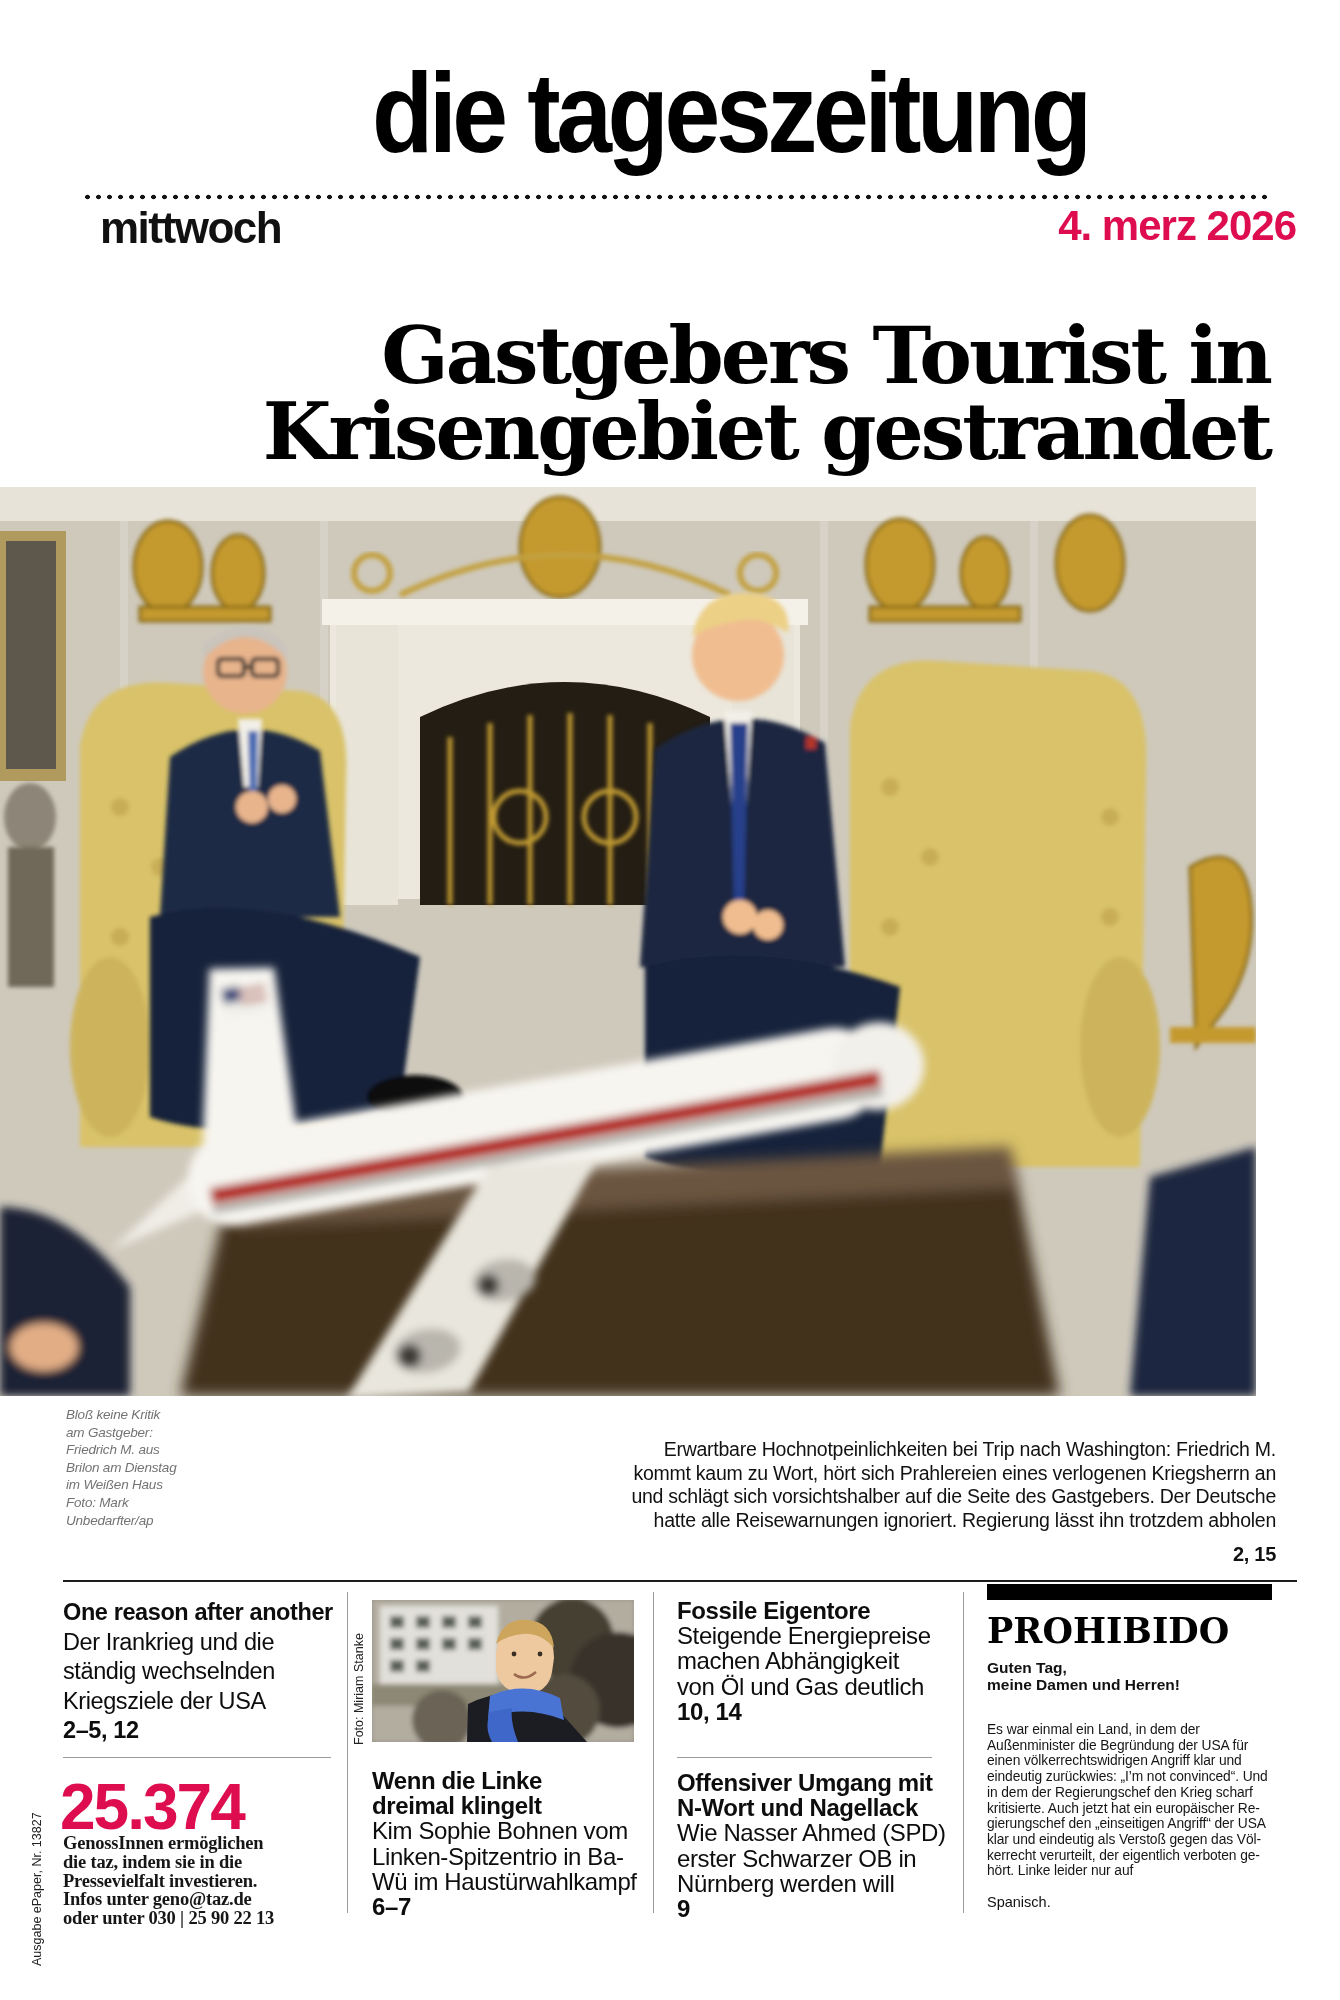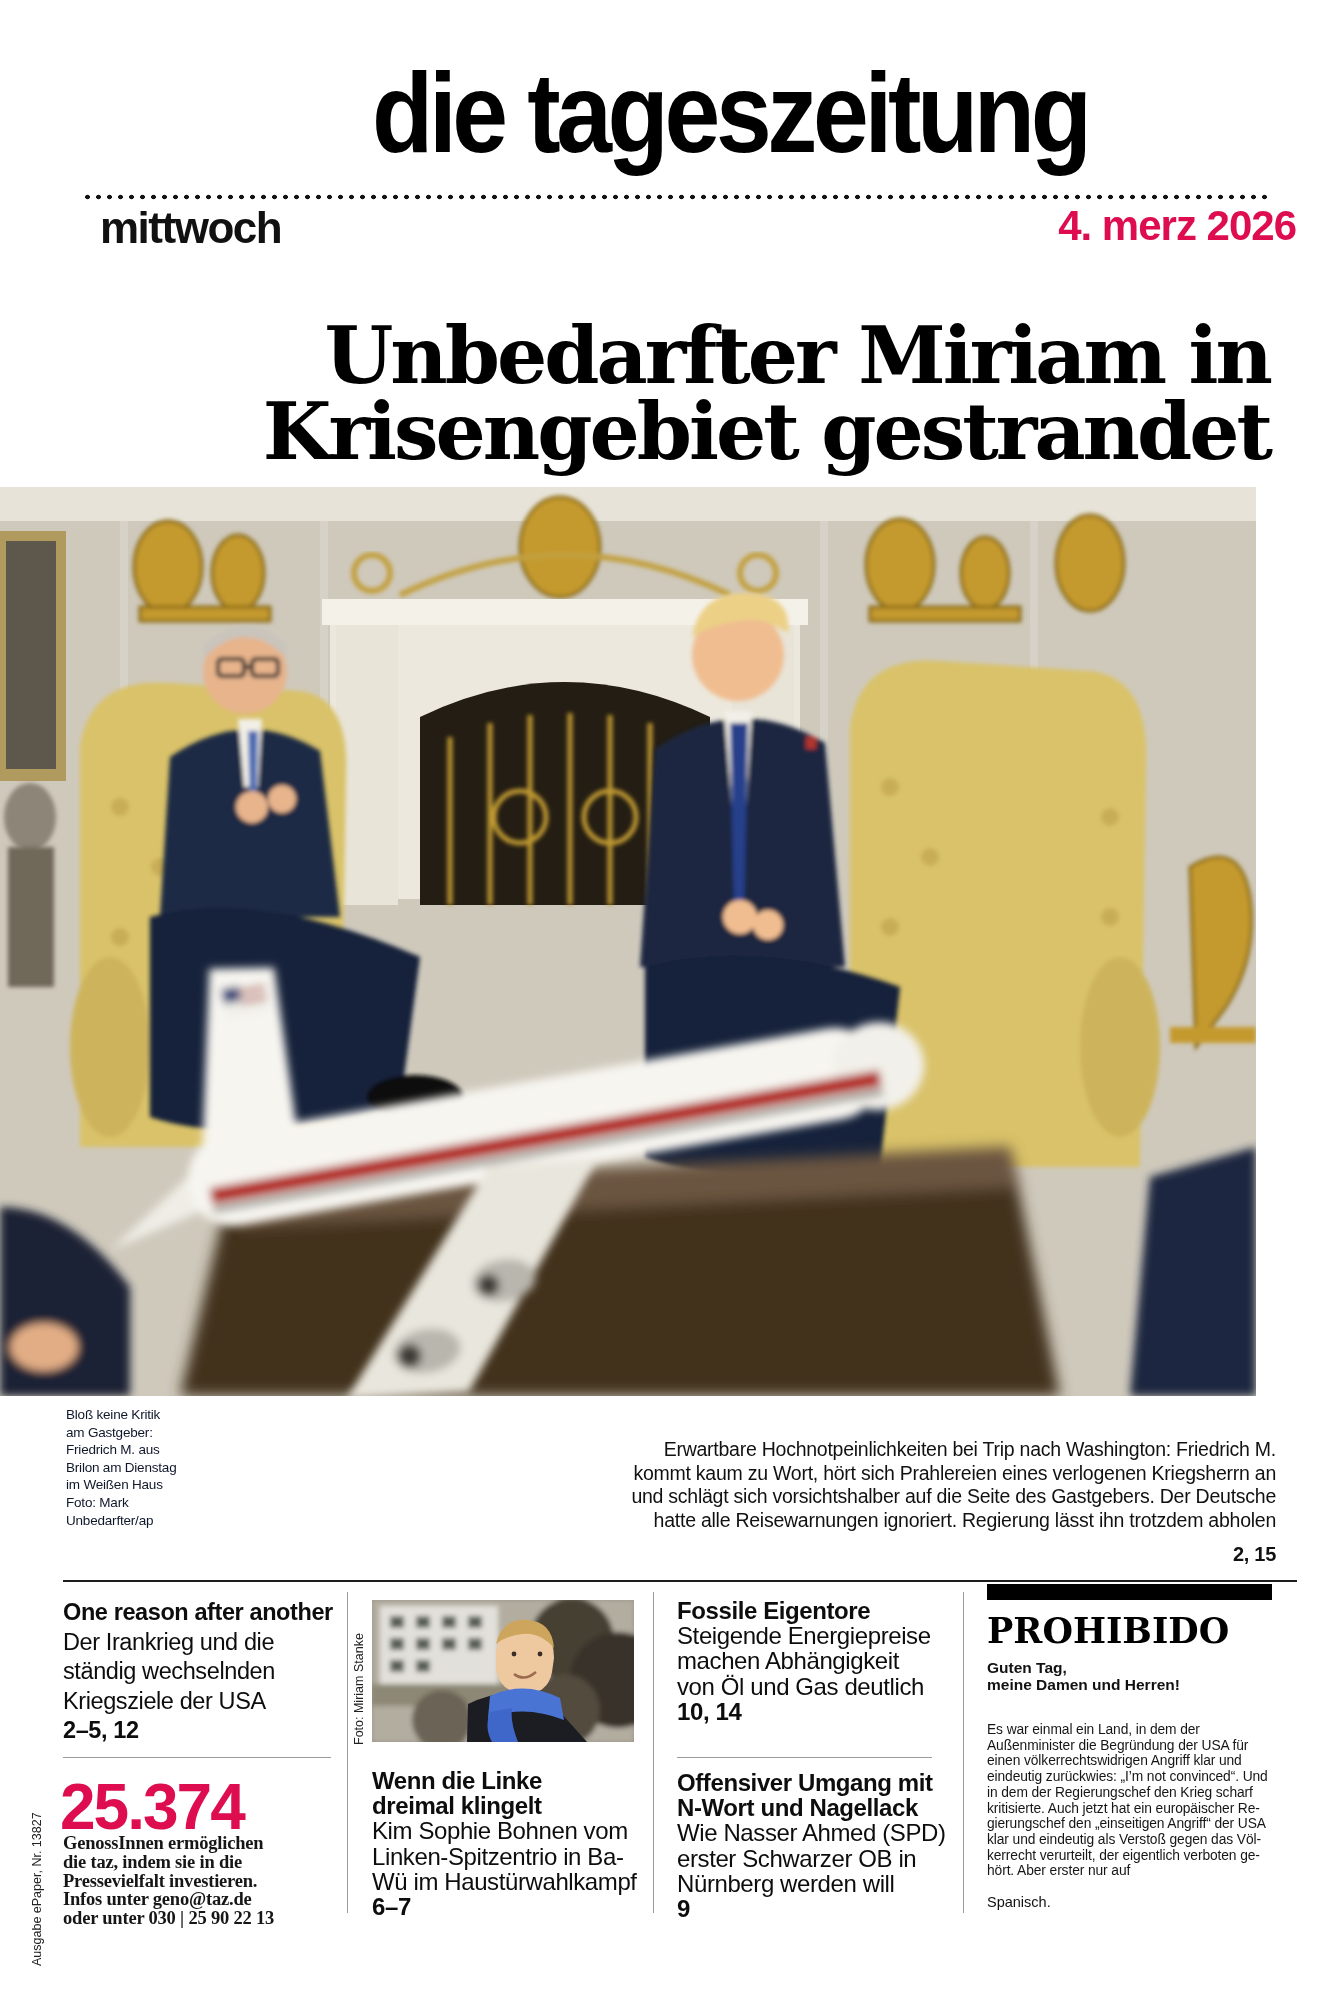--- a/index.html
+++ b/index.html
@@ -25,21 +25,21 @@
   .headline{left:40px;right:70px;top:318px;text-align:right;
             font-family:"DejaVu Serif",serif;font-weight:700;color:#000;
             font-size:79px;line-height:76px;letter-spacing:-3px;}
 
   
   .lead-photo{left:0;top:487px;width:1256px;height:909px;overflow:hidden;background:#cdc7ba;}
   .lead-photo svg{display:block;width:100%;height:100%;}
 
   
   .cap-side{left:66px;top:1406px;width:150px;font-size:13.5px;line-height:17.6px;
-            font-weight:500;letter-spacing:-.2px;color:#0f172a;}
+            font-weight:500;letter-spacing:-.2px;color:#737373;font-style:italic;}
   .cap-main{left:500px;right:64px;top:1402px;text-align:right;
             font-size:19.5px;line-height:23.7px;letter-spacing:-.25px;color:#111;margin-top:36px;}
   .cap-ref{left:500px;right:64px;top:1499px;text-align:right;
            font-size:20px;font-weight:700;letter-spacing:-.3px;color:#111;margin-top:44px;}
   .nowrap{white-space:nowrap;}
 
   
   .rule-top{left:63px;right:43px;top:1580px;height:2px;background:#1d1d1d;}
   .vdiv{width:1px;background:#9b9b9b;top:1592px;height:321px;}
   .vdiv.d1{left:347px;} .vdiv.d2{left:653px;} .vdiv.d3{left:963px;}
@@ -77,21 +77,21 @@
 <body>
 
 <div class="page">
 
   <div class="abs paper-name">die tageszeitung</div>
   <div class="abs dotline"></div>
   <div class="abs weekday">mittwoch</div>
   <div class="abs issue-date">4. merz 2026</div>
 
   <div class="abs headline">
-    <div class="nowrap">Unbedarfter Miriam in</div>
+    <div class="nowrap">Gastgebers Tourist in</div>
     <div class="nowrap">Krisengebiet gestrandet</div>
   </div>
 
   <div class="abs lead-photo">
     <svg viewBox="0 0 1256 909" preserveAspectRatio="none">
       <defs>
         <filter id="blur7">
             <feGaussianBlur stdDeviation="7"></feGaussianBlur>
           </filter>
         <filter id="blur4">
@@ -344,17 +344,17 @@
   <div class="abs col4-body">
     <div class="nowrap">Es war einmal ein Land, in dem der</div>
     <div class="nowrap">Außenminister die Begründung der USA für</div>
     <div class="nowrap">einen völkerrechtswidrigen Angriff klar und</div>
     <div class="nowrap">eindeutig zurückwies: „I’m not convinced“. Und</div>
     <div class="nowrap">in dem der Regierungschef den Krieg scharf</div>
     <div class="nowrap">kritisierte. Auch jetzt hat ein europäischer Re-</div>
     <div class="nowrap">gierungschef den „einseitigen Angriff“ der USA</div>
     <div class="nowrap">klar und eindeutig als Verstoß gegen das Völ-</div>
     <div class="nowrap">kerrecht verurteilt, der eigentlich verboten ge-</div>
-    <div class="nowrap">hört. Aber erster nur auf</div>
+    <div class="nowrap">hört. Linke leider nur auf</div>
   </div>
   <div class="abs signoff">Spanisch.</div>
 
 </div>
 
 </body></html>

